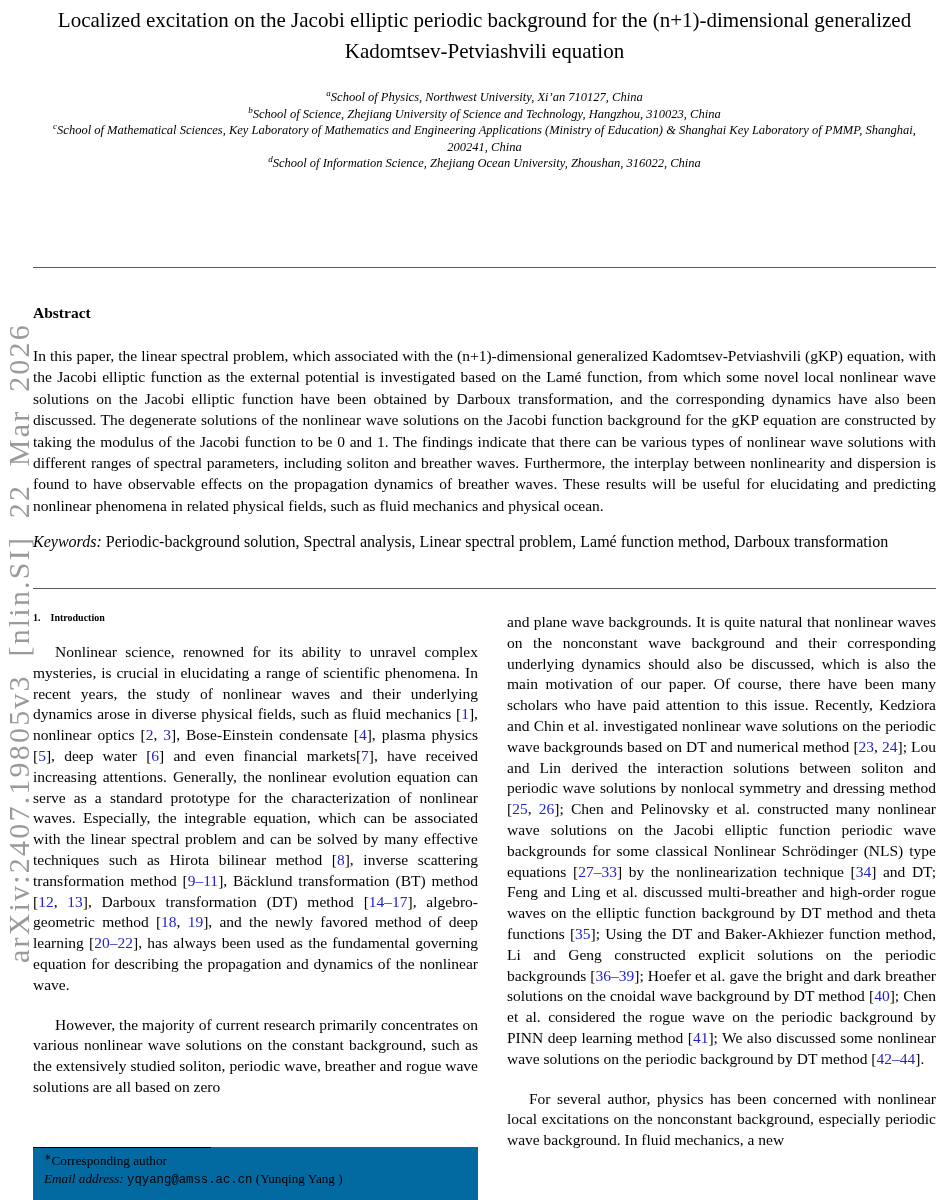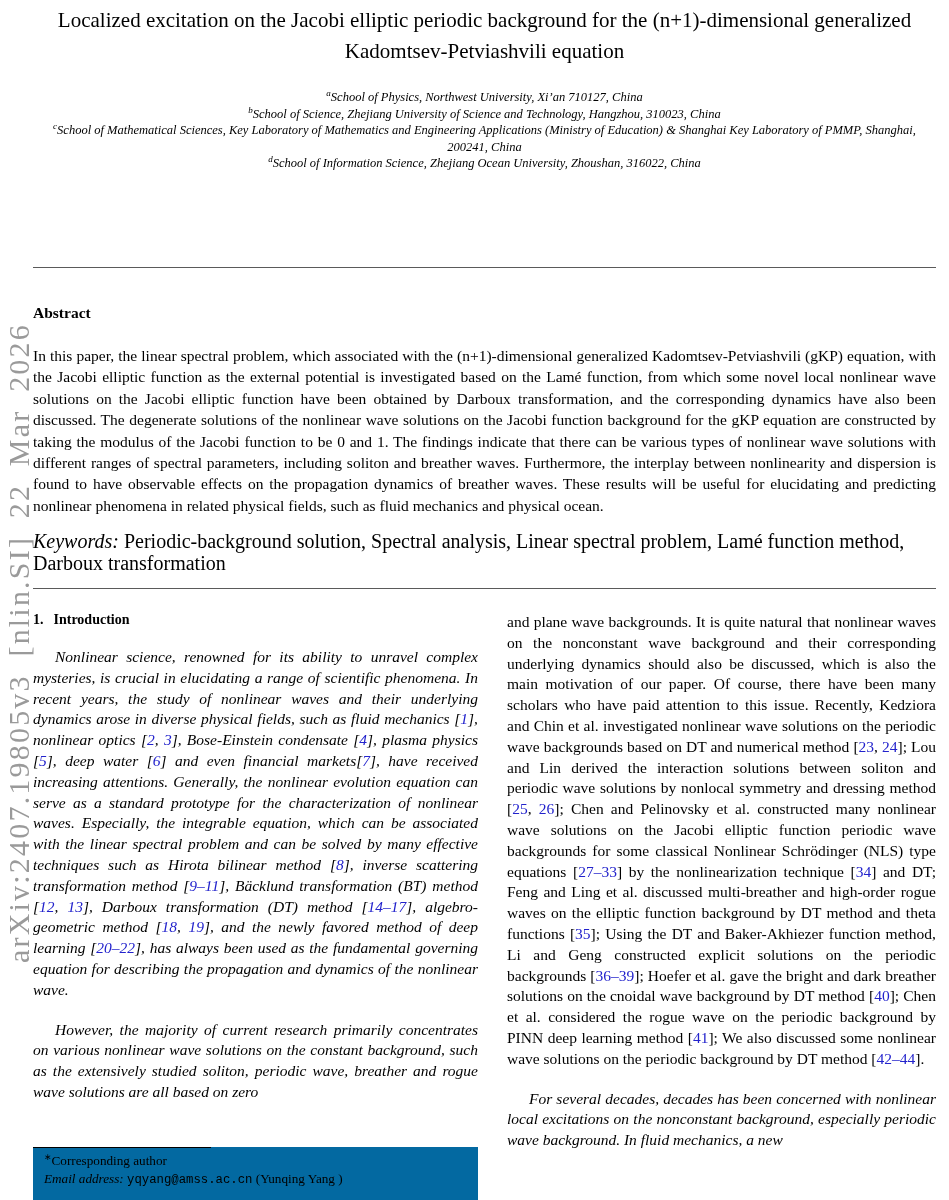--- a/index.html
+++ b/index.html
@@ -24,33 +24,33 @@
   .rule{position:absolute;left:33px;width:903px;border:none;border-top:1.8px solid #5a5a5a;margin:0;}
   .rule1{top:267px;}
   .rule2{top:588px;}
   .abstract{position:absolute;top:294px;left:33px;width:903px;margin-top:10px;}
   .abstract h1{font-size:15.5px;margin:0;font-weight:700;}
   .abstract .para{margin:23px 0 0 0;}
   .para{
     font-size:15.5px;line-height:21.4px;text-align:justify;
     margin:0;hyphens:auto;-webkit-hyphens:auto;
   }
-  .keywords{margin-top:15px;font-size:20px;line-height:21.5px;}
+  .keywords{margin-top:15px;font-size:16px;line-height:21.5px;}
   .kw-label{font-style:italic;}
   .columns{
     position:absolute;top:605px;left:33px;width:903px;height:595px;
     display:flex;gap:29px;overflow:hidden;
   }
   .col{width:445px;}
   .col-right{width:429px;}
   .col .para{line-height:20.8px;}
-  .sec-heading{font-size:14px;font-weight:700;margin:7px 0 0 0;}
+  .sec-heading{font-size:10px;font-weight:700;margin:7px 0 0 0;}
   .sec-heading .sec-num{margin-right:10px;}
   .col .para{margin-top:19px;}
-  .para.indent{text-indent:22px;font-style:italic;}
+  .para.indent{text-indent:22px;}
   .col-right .para.first{margin-top:7px;}
   .cite{color:var(--cite-color);}
   .footnote{
     position:absolute;top:1147px;left:33px;width:445px;height:53px;
     background:#0369a1;font-size:13.2px;line-height:17.5px;
   }
   .fn-rule{border:none;border-top:1.2px solid #000;width:178px;margin:0 0 4px 0;}
   .fn-line{padding-left:11px;}
   .fn-line sup{font-size:9px;line-height:0;}
   .email-label{font-style:italic;}
@@ -92,21 +92,21 @@
         <span class="sec-num">1.</span><span>Introduction</span>
       </h2>
       <div>
           <p class="para indent">Nonlinear science, renowned for its ability to unravel complex mysteries, is crucial in elucidating a range of scientific phenomena. In recent years, the study of nonlinear waves and their underlying dynamics arose in diverse physical fields, such as fluid mechanics [<span class="cite">1</span>], nonlinear optics [<span class="cite">2</span>, <span class="cite">3</span>], Bose-Einstein condensate [<span class="cite">4</span>], plasma physics [<span class="cite">5</span>], deep water [<span class="cite">6</span>] and even financial markets[<span class="cite">7</span>], have received increasing attentions. Generally, the nonlinear evolution equation can serve as a standard prototype for the characterization of nonlinear waves. Especially, the integrable equation, which can be associated with the linear spectral problem and can be solved by many effective techniques such as Hirota bilinear method [<span class="cite">8</span>], inverse scattering transformation method [<span class="cite">9–11</span>], Bäcklund transformation (BT) method [<span class="cite">12</span>, <span class="cite">13</span>], Darboux transformation (DT) method [<span class="cite">14–17</span>], algebro-geometric method [<span class="cite">18</span>, <span class="cite">19</span>], and the newly favored method of deep learning [<span class="cite">20–22</span>], has always been used as the fundamental governing equation for describing the propagation and dynamics of the nonlinear wave.</p>
           <p class="para indent">However, the majority of current research primarily concentrates on various nonlinear wave solutions on the constant background, such as the extensively studied soliton, periodic wave, breather and rogue wave solutions are all based on zero</p>
         </div>
     </div>
     <div class="col col-right">
       <div>
           <p class="para first">and plane wave backgrounds. It is quite natural that nonlinear waves on the nonconstant wave background and their corresponding underlying dynamics should also be discussed, which is also the main motivation of our paper. Of course, there have been many scholars who have paid attention to this issue. Recently, Kedziora and Chin et al. investigated nonlinear wave solutions on the periodic wave backgrounds based on DT and numerical method [<span class="cite">23</span>, <span class="cite">24</span>]; Lou and Lin derived the interaction solutions between soliton and periodic wave solutions by nonlocal symmetry and dressing method [<span class="cite">25</span>, <span class="cite">26</span>]; Chen and Pelinovsky et al. constructed many nonlinear wave solutions on the Jacobi elliptic function periodic wave backgrounds for some classical Nonlinear Schrödinger (NLS) type equations [<span class="cite">27–33</span>] by the nonlinearization technique [<span class="cite">34</span>] and DT; Feng and Ling et al. discussed multi-breather and high-order rogue waves on the elliptic function background by DT method and theta functions [<span class="cite">35</span>]; Using the DT and Baker-Akhiezer function method, Li and Geng constructed explicit solutions on the periodic backgrounds [<span class="cite">36–39</span>]; Hoefer et al. gave the bright and dark breather solutions on the cnoidal wave background by DT method [<span class="cite">40</span>]; Chen et al. considered the rogue wave on the periodic background by PINN deep learning method [<span class="cite">41</span>]; We also discussed some nonlinear wave solutions on the periodic background by DT method [<span class="cite">42–44</span>].</p>
-          <p class="para indent">For several decades, decades has been concerned with nonlinear local excitations on the nonconstant background, especially periodic wave background. In fluid mechanics, a new</p>
+          <p class="para indent">For several author, physics has been concerned with nonlinear local excitations on the nonconstant background, especially periodic wave background. In fluid mechanics, a new</p>
         </div>
     </div>
   </div>
 
   <div class="footnote">
     <hr class="fn-rule">
     <div class="fn-line"><sup>∗</sup><span>Corresponding author</span></div>
     <div class="fn-line">
       <span class="email-label">Email address:</span>
       <span class="email">yqyang@amss.ac.cn</span>

